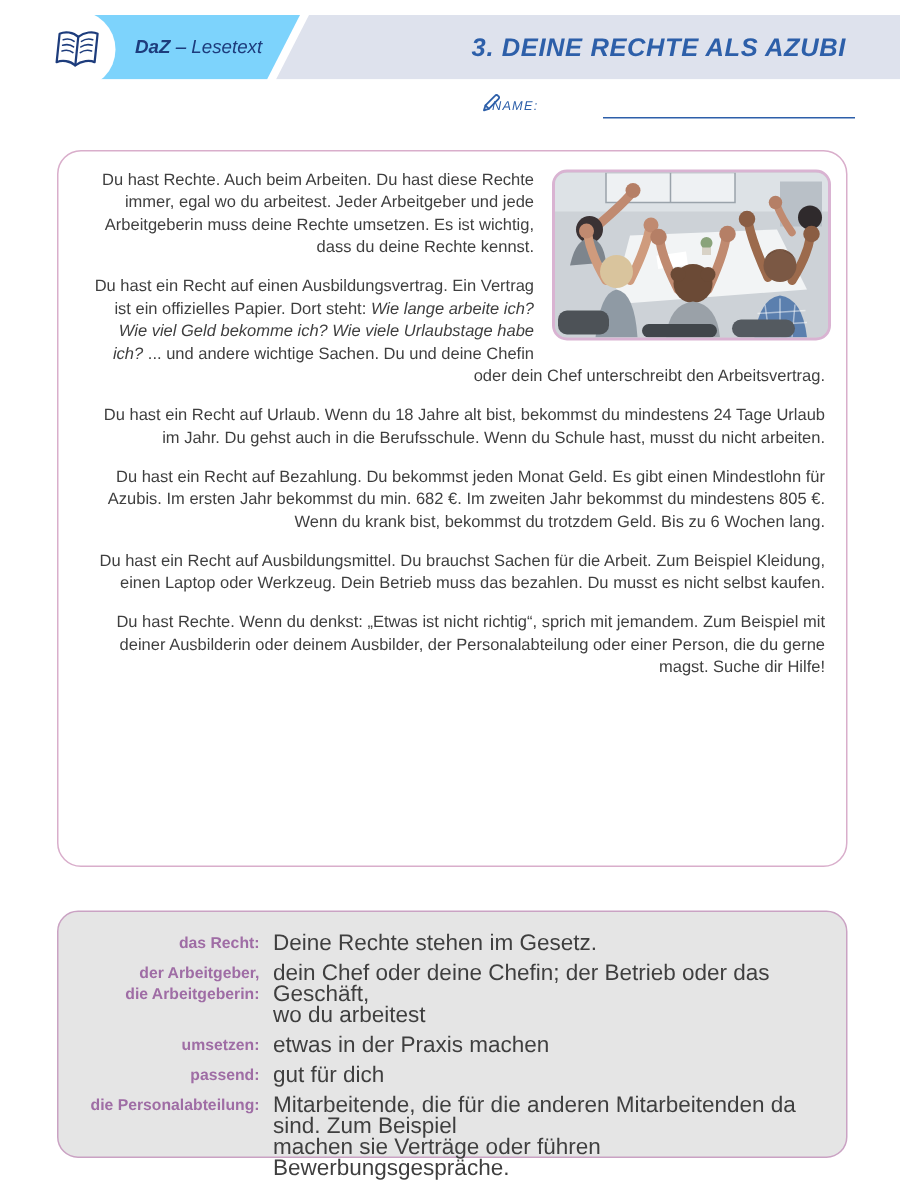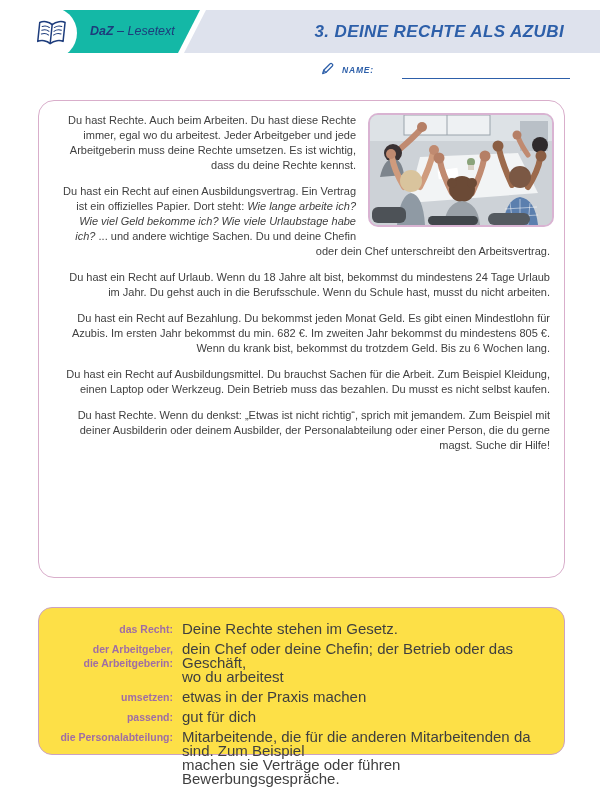--- a/index.html
+++ b/index.html
@@ -1,48 +1,48 @@
 <!DOCTYPE html>
 <html><head>
 <meta charset="utf-8">
 <style>
   html,body { margin:0; padding:0; }
   body { width:600px; height:800px; background:#ffffff; font-family:"Liberation Sans", sans-serif; }
   .page { position:relative; width:600px; height:800px; background:#fff; overflow:hidden; }
 
   
   .hdr { position:absolute; left:0; top:10px; width:600px; height:43px; }
-  .hdr-pink { position:absolute; left:28px; top:0; width:172px; height:43px; background:#14b8a6;
+  .hdr-pink { position:absolute; left:28px; top:0; width:172px; height:43px; background:#7dd3fc;
               clip-path: path("M24 0 L172 0 L150 43 L24 43 A21.5 21.5 0 0 1 24 0 Z"); }
   .series { position:absolute; left:62px; top:0; line-height:43px; font-size:12.5px; font-style:italic; color:#1d3c7c; white-space:nowrap; }
   .series b { font-weight:bold; }
   .hdr-blue { position:absolute; left:184px; top:0; width:416px; height:43px; background:#dee2ed;
               clip-path: polygon(22px 0, 100% 0, 100% 100%, 0 100%); text-align:right; }
   .chapter { line-height:43px; padding-right:36px; font-size:17px; font-weight:bold; font-style:italic; color:#2d5fa9; letter-spacing:0.4px; display:inline-block; }
   .hdr-circle { position:absolute; left:25px; top:-3px; width:52px; height:52px; background:#ffffff; border-radius:50%;
                 display:flex; align-items:center; justify-content:center; }
 
   
   .name-row { position:absolute; left:320px; top:59px; width:252px; height:24px; }
   .name-row svg { position:absolute; left:0; top:2px; }
-  .name-label { position:absolute; left:22px; top:6px; font-size:8.5px; font-weight:bold; font-style:italic; color:#2d5fa9; letter-spacing:0.8px; }
+  .name-label { position:absolute; left:8px; top:6px; font-size:8.5px; font-weight:normal; font-style:italic; color:#2d5fa9; letter-spacing:0.8px; }
   .name-line { position:absolute; left:82px; top:0; width:168px; height:19px; border-bottom:1.6px solid #2d5fa9; }
 
   
   .box { position:absolute; left:38px; top:100px; width:527px; height:478px; box-sizing:border-box;
          border:1.6px solid #d9aecb; border-radius:16px; background:#fff; padding:12px 14px 0 18px; }
   .title { margin:2px 0 18px 0; font-size:16px; font-weight:bold; color:#be8ab1; letter-spacing:0.2px; }
   .photo { float:right; width:182px; height:110px; margin:0 -4px 8px 12px; border:2px solid #d9b3d2; border-radius:10px; overflow:hidden; background:#cfd4d9; }
   .photo svg { display:block; }
   .para { margin:0 0 11px 0; font-size:11px; line-height:15px; color:#3f3f3f;text-align:right; }
   .it { font-style:italic; }
 
   
-  .gloss { position:absolute; left:38px; top:607px; width:527px; height:148px; box-sizing:border-box;
-           background:#fde047; border:1.6px solid #caa2c3; border-radius:14px; padding:14px 28px 0 16px; }
+  .gloss { position:absolute; left:38px; top:607px; width:527px; height:165px; box-sizing:border-box;
+           background:#e5e5e5; border:1.6px solid #caa2c3; border-radius:14px; padding:14px 28px 0 16px; }
   .grow { display:grid; grid-template-columns:118px 1fr; column-gap:9px; row-gap:6px; }
   .gterm { font-size:10.5px; font-weight:bold; color:#9f6da5; text-align:right; white-space:pre-line; line-height:14px; }
   .gdef  { font-size:15px; color:#3f3f3f; white-space:pre-line; line-height:14px; }
 </style>
 </head>
 <body>
 
 <div class="page">
 
   <header class="hdr">

